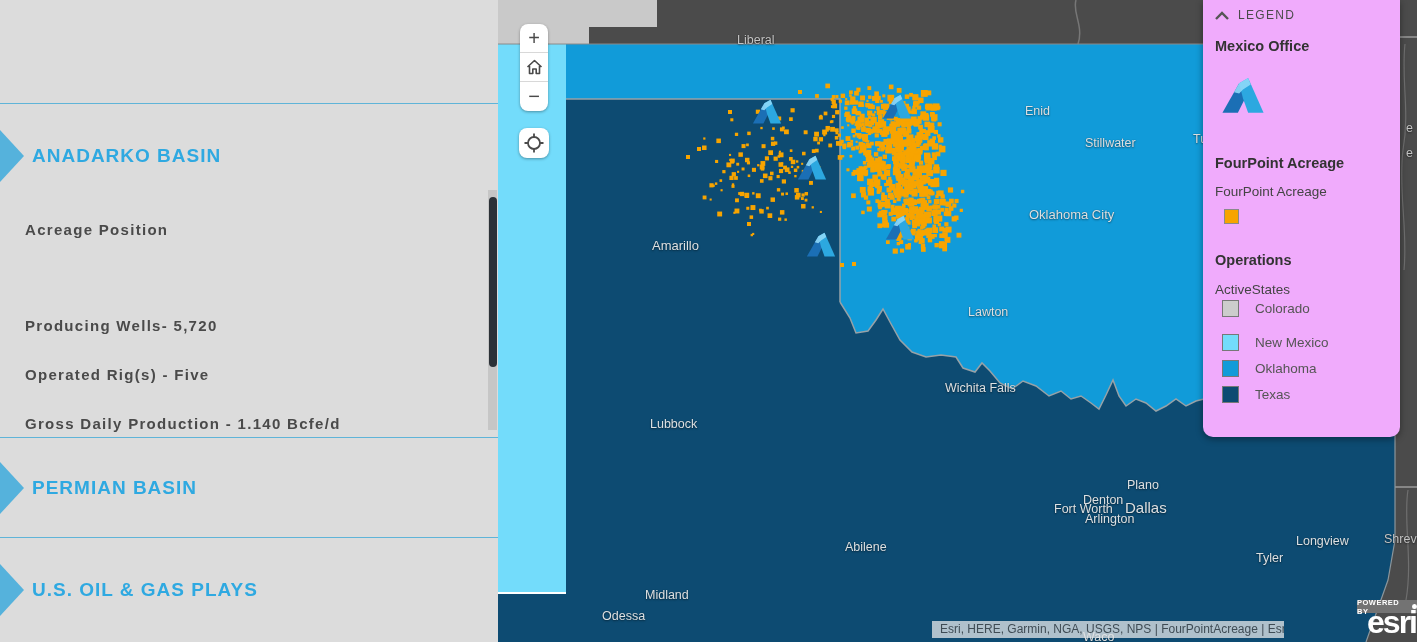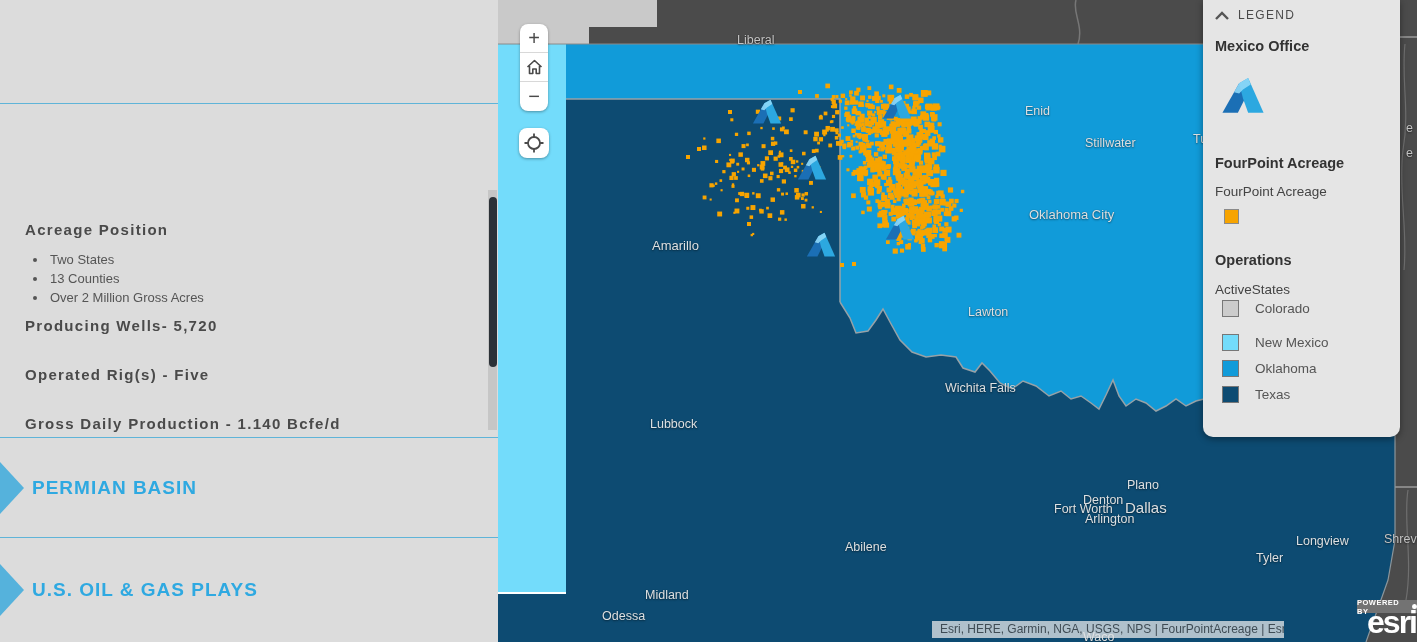--- a/index.html
+++ b/index.html
@@ -42,45 +42,44 @@
                  background:rgba(223,227,229,.78); color:#3f4c55; font-size:12px;
                  padding:1px 8px; white-space:nowrap; overflow:hidden; }
   .powered-chip { position:absolute; right:0; top:600px; width:60px; height:13px; background:#737373;
                   border-radius:3px 0 0 0; display:flex; align-items:center; justify-content:center; gap:3px; }
   .powered-chip span { color:#fff; font-size:7.5px; font-weight:bold; letter-spacing:.5px; }
   .powered-chip i { width:5px; height:5px; border-radius:50%; background:#fff; }
   .esri-logo { position:absolute; right:1px; top:606px; color:#fff; font-size:32px; font-weight:bold;
                letter-spacing:-2px; line-height:1; }
 
   
-  .legend { position:absolute; left:705px; top:0; width:197px; height:437px; background:#e5e5e5;
+  .legend { position:absolute; left:705px; top:0; width:197px; height:437px; background:#f0abfc;
             border-radius:0 0 10px 10px; box-shadow:0 2px 7px rgba(0,0,0,.4); }
   .legend-header { position:absolute; left:12px; top:8px; display:flex; align-items:center; gap:9px; cursor:pointer; }
   .legend-header .lg-title { font-size:12px; color:#4a4a4a; letter-spacing:1.3px; }
   .lg-h { position:absolute; left:12px; font-size:14.5px; font-weight:bold; color:#333; }
   .lg-sub { position:absolute; left:12px; font-size:13.5px; color:#444; }
   .lg-swatch { position:absolute; border:1px solid #8a8a8a; }
   .lg-state-row { position:absolute; left:0; width:197px; height:26px; }
   .lg-state-row .sw { position:absolute; left:19px; top:1px; width:17px; height:17px; border:1px solid #777; }
   .lg-state-row .lbl { position:absolute; left:52px; top:2px; font-size:13.5px; color:#555; }
 </style>
 </head>
 <body>
 
 <div class="sidebar">
 
   <div class="divider" style="top:103px;"></div>
 
+  <div class="sec-header" style="top:130px;">
+    <span class="sec-arrow"></span>
+    <span class="sec-title">ANADARKO BASIN</span>
+  </div>
 
   <div class="sb-bold" style="top:221px;">Acreage Position</div>
-  <ul class="sb-bullets" style="top:252px;">
-    <li>Two States</li>
-    <li>13 Counties</li>
-    <li>Over 2 Million Gross Acres</li>
-  </ul>
   <div class="sb-bold" style="top:317px;">Producing Wells- 5,720</div>
   <div class="sb-bold" style="top:366px;">Operated Rig(s) - Five</div>
   <div class="sb-bold" style="top:415px;">Gross Daily Production - 1.140 Bcfe/d</div>
 
   <div class="divider" style="top:437px;"></div>
 
   <div class="sec-header" style="top:462px;">
     <span class="sec-arrow"></span>
     <span class="sec-title">PERMIAN BASIN</span>
   </div>

